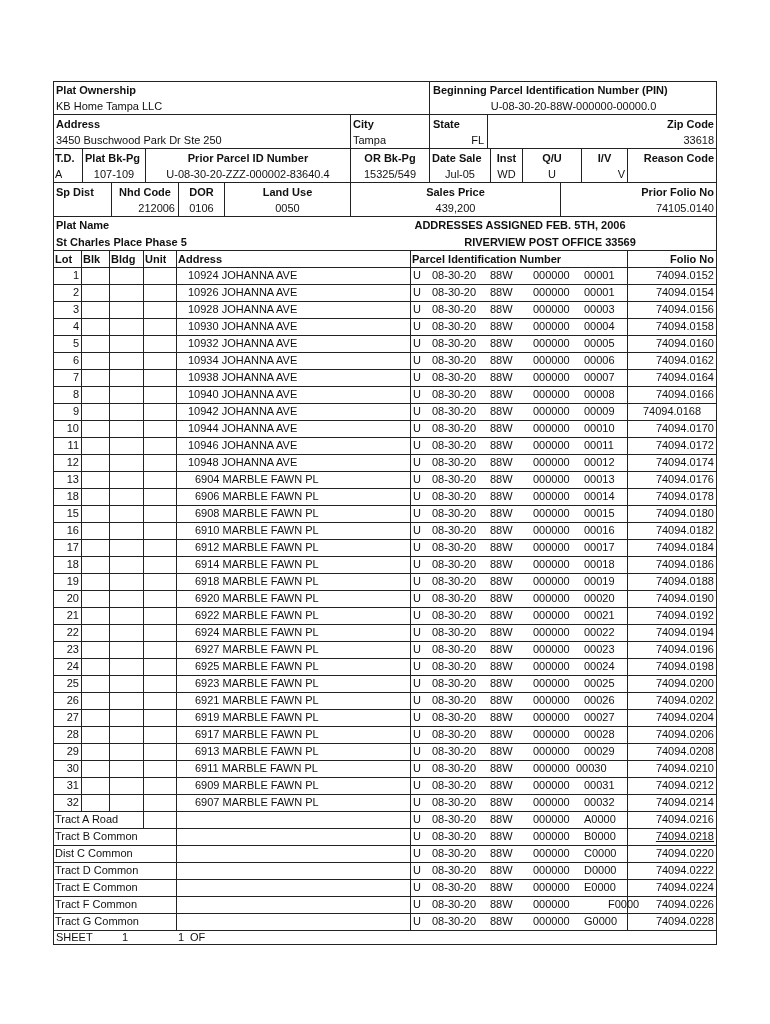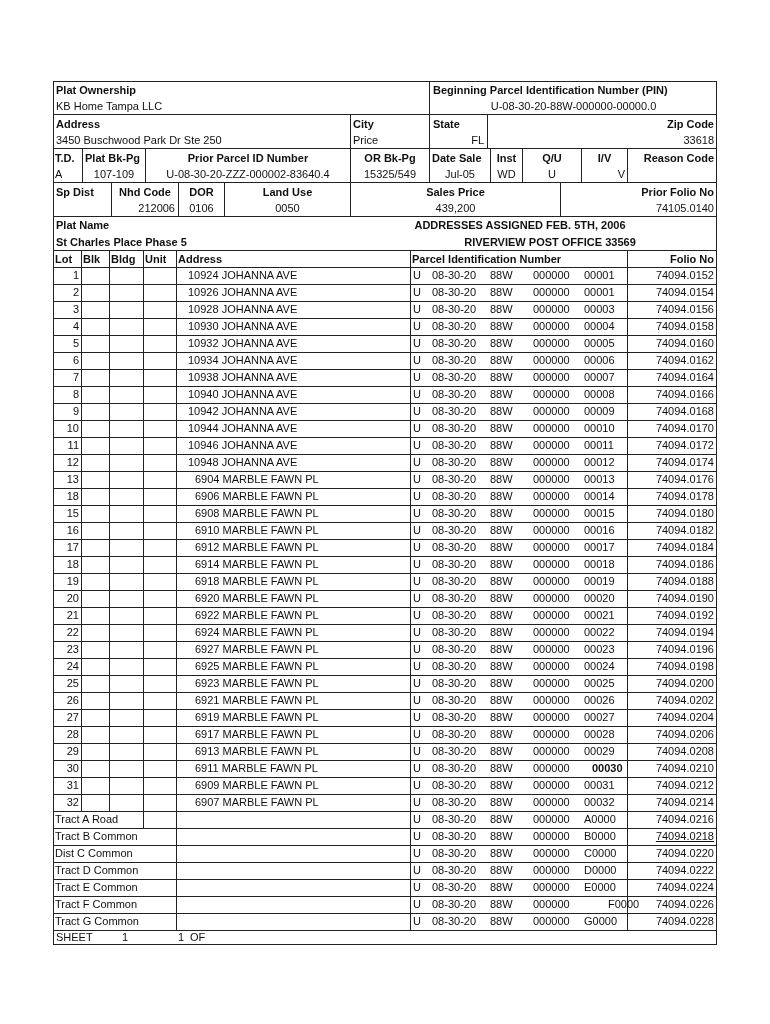--- a/index.html
+++ b/index.html
@@ -43,21 +43,21 @@
 <div class="vl" style="left:560px;top:182px;height:34px;"></div>
 
 <div class="c b" style="left:56px;top:84px;">Plat Ownership</div>
 <div class="c" style="left:56px;top:100px;">KB Home Tampa LLC</div>
 <div class="c b" style="left:433px;top:84px;">Beginning Parcel Identification Number (PIN)</div>
 <div class="c ctr" style="left:430px;top:100px;width:287px;">U-08-30-20-88W-000000-00000.0</div>
 
 <div class="c b" style="left:56px;top:118px;">Address</div>
 <div class="c" style="left:56px;top:134px;">3450 Buschwood Park Dr Ste 250</div>
 <div class="c b" style="left:353px;top:118px;">City</div>
-<div class="c" style="left:353px;top:134px;">Price</div>
+<div class="c" style="left:353px;top:134px;">Tampa</div>
 <div class="c b" style="left:433px;top:118px;">State</div>
 <div class="c r" style="left:430px;top:134px;width:54px;">FL</div>
 <div class="c b r" style="left:488px;top:118px;width:226px;">Zip Code</div>
 <div class="c r" style="left:488px;top:134px;width:226px;">33618</div>
 
 <div class="c b" style="left:55px;top:152px;">T.D.</div>
 <div class="c" style="left:55px;top:168px;">A</div>
 <div class="c b" style="left:85px;top:152px;width:60px;">Plat Bk-Pg</div>
 <div class="c ctr" style="left:83px;top:168px;width:62px;">107-109</div>
 <div class="c b ctr" style="left:146px;top:152px;width:204px;">Prior Parcel ID Number</div>
@@ -198,21 +198,21 @@
     </div>
     <div class="hl" style="left:53px;top:403px;width:664px;"></div>
     <div class="row" style="top:403px;">
       <div class="c r" style="left:53px;width:26px;">9</div>
       <div class="c" style="left:188px;width:220px;">10942 JOHANNA AVE</div>
       <div class="c" style="left:413px;">U</div>
       <div class="c" style="left:432px;">08-30-20</div>
       <div class="c" style="left:490px;">88W</div>
       <div class="c" style="left:533px;">000000</div>
       <div class="c" style="left:584px;">00009</div>
-      <div class="c r" style="left:630px;width:84px;">74094.0168</div>
+      <div class="c r" style="left:630px;width:84px;text-align:center;">74094.0168</div>
     </div>
     <div class="hl" style="left:53px;top:420px;width:664px;"></div>
     <div class="row" style="top:420px;">
       <div class="c r" style="left:53px;width:26px;">10</div>
       <div class="c" style="left:188px;width:220px;">10944 JOHANNA AVE</div>
       <div class="c" style="left:413px;">U</div>
       <div class="c" style="left:432px;">08-30-20</div>
       <div class="c" style="left:490px;">88W</div>
       <div class="c" style="left:533px;">000000</div>
       <div class="c" style="left:584px;">00010</div>
@@ -428,21 +428,21 @@
       <div class="c r" style="left:630px;width:84px;">74094.0208</div>
     </div>
     <div class="hl" style="left:53px;top:760px;width:664px;"></div>
     <div class="row" style="top:760px;">
       <div class="c r" style="left:53px;width:26px;">30</div>
       <div class="c" style="left:188px;width:220px;padding-left:7px;">6911 MARBLE FAWN PL</div>
       <div class="c" style="left:413px;">U</div>
       <div class="c" style="left:432px;">08-30-20</div>
       <div class="c" style="left:490px;">88W</div>
       <div class="c" style="left:533px;">000000</div>
-      <div class="c" style="left:592px;font-weight:bold;">00030</div>
+      <div class="c" style="left:576px;">00030</div>
       <div class="c r" style="left:630px;width:84px;">74094.0210</div>
     </div>
     <div class="hl" style="left:53px;top:777px;width:664px;"></div>
     <div class="row" style="top:777px;">
       <div class="c r" style="left:53px;width:26px;">31</div>
       <div class="c" style="left:188px;width:220px;padding-left:7px;">6909 MARBLE FAWN PL</div>
       <div class="c" style="left:413px;">U</div>
       <div class="c" style="left:432px;">08-30-20</div>
       <div class="c" style="left:490px;">88W</div>
       <div class="c" style="left:533px;">000000</div>

